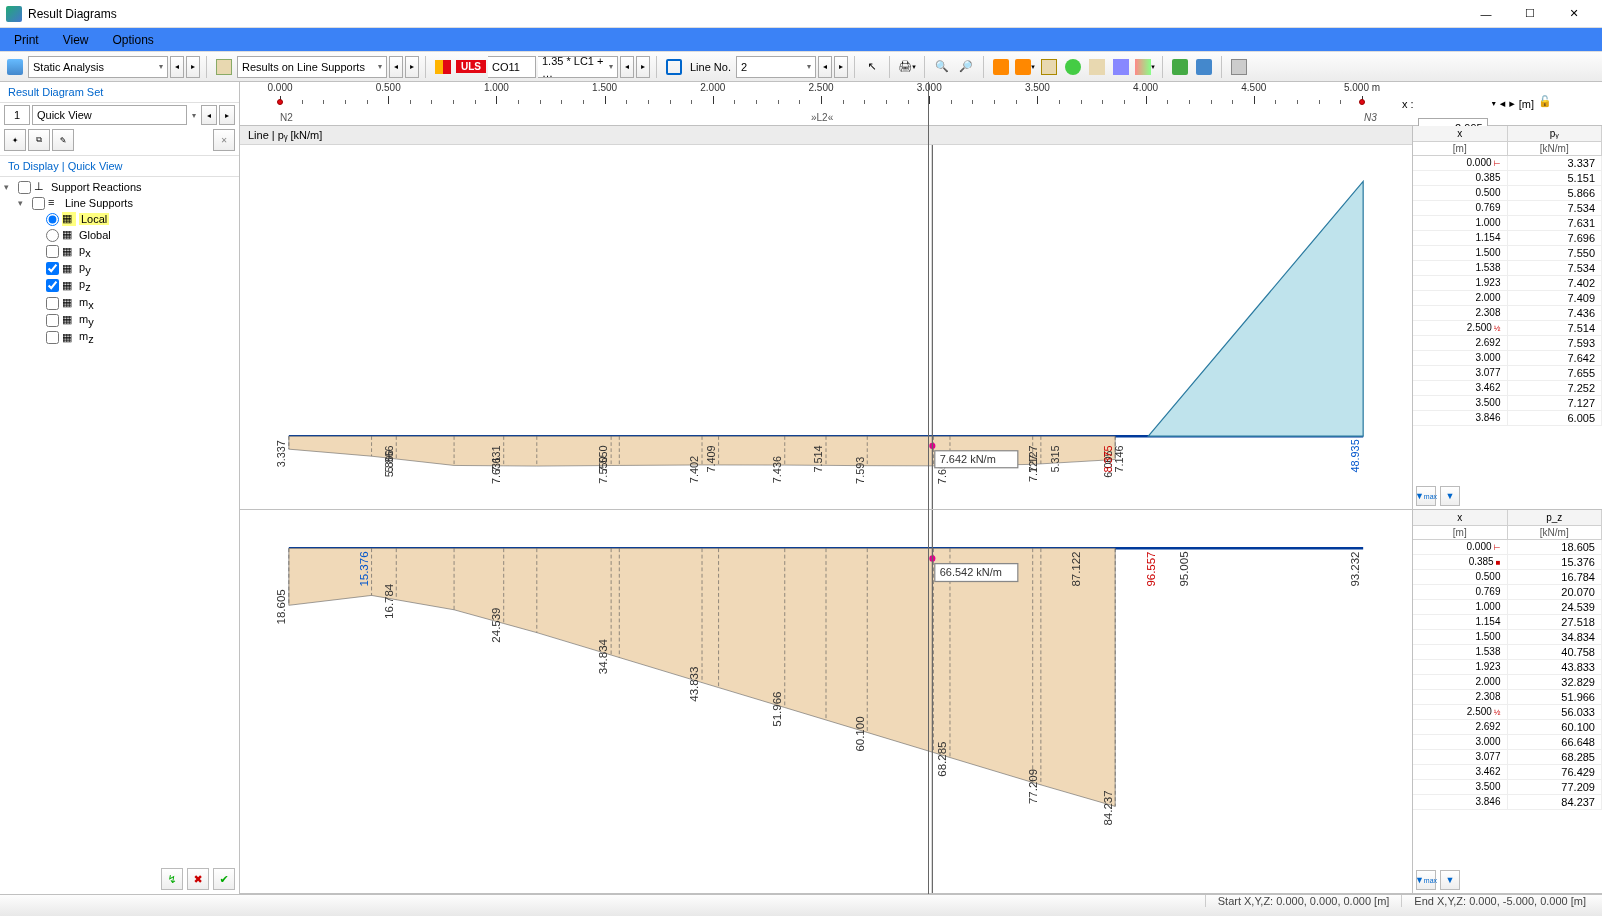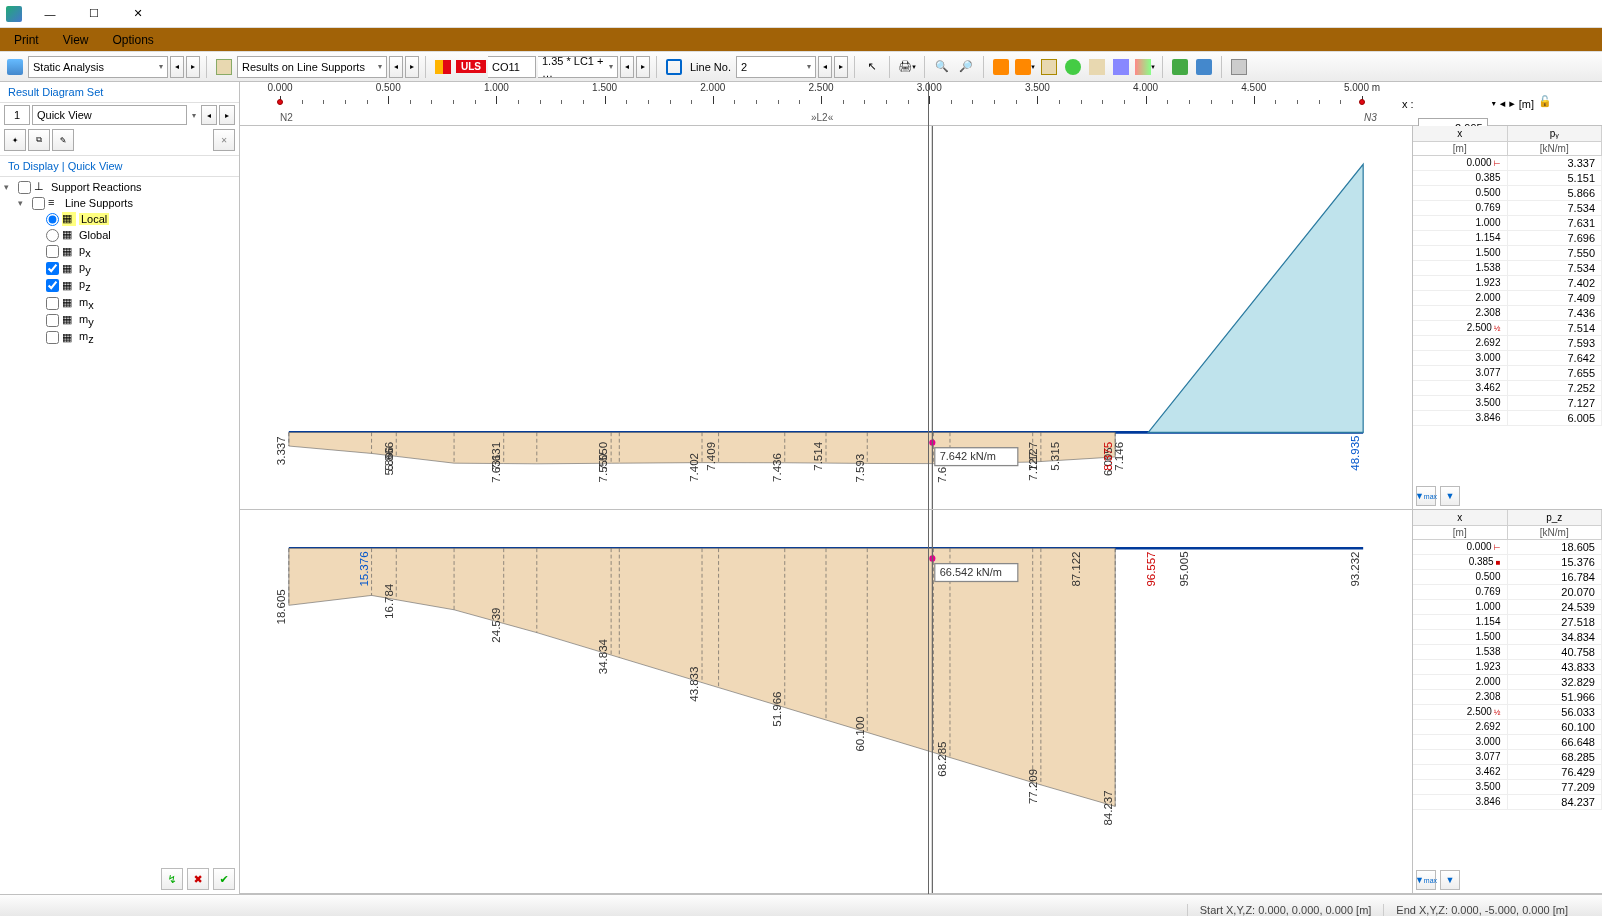--- a/index.html
+++ b/index.html
@@ -2,21 +2,21 @@
 <html><head>
 <meta charset="utf-8">
 <style>
 * { box-sizing: border-box; margin: 0; padding: 0; font-family: "Segoe UI", Tahoma, sans-serif; font-size: 11px; }
 body { background: #f0f0f0; width: 1602px; height: 916px; overflow: hidden; display: flex; flex-direction: column; }
 .titlebar { height: 28px; background: #fff; display: flex; align-items: center; padding: 0 6px; border-bottom: 1px solid #ddd; }
 .titlebar .app-icon { width: 16px; height: 16px; background: linear-gradient(135deg,#2a7,#47c); border-radius:2px; margin-right:6px;}
 .titlebar .title { flex: 1; font-size: 12px; }
 .titlebar .win-btns { display: flex; gap: 0; }
 .titlebar .win-btn { width: 44px; height: 28px; display:flex;align-items:center;justify-content:center; cursor:pointer;}
-.menubar { height: 24px; background: #a16207; display: flex; align-items: center; padding: 0 8px; gap: 12px; border-bottom: 1px solid #ddd;}
+.menubar { height: 24px; background: #3b82f6; display: flex; align-items: center; padding: 0 8px; gap: 12px; border-bottom: 1px solid #ddd;}
 .menubar span { font-size: 12px; cursor:pointer; padding:2px 6px;}
 .toolbar { height: 30px; background: linear-gradient(#fdfdfd,#ececec); border-bottom: 1px solid #c0c0c0; display:flex; align-items:center; padding:0 4px; gap:2px;}
 .toolbar .sep { width:1px; height:22px; background:#c5c5c5; margin:0 4px;}
 .toolbar .combo { height:22px; border:1px solid #aaa; background:#fff; display:flex; align-items:center; padding:0 4px; font-size:11px;}
 .toolbar .combo .dd { margin-left:auto; font-size:8px; color:#666;}
 .toolbar .mini-btn { width:14px; height:22px; border:1px solid #aaa; background:linear-gradient(#fff,#eee); display:flex;align-items:center;justify-content:center; font-size:8px; cursor:pointer;}
 .toolbar .icon-btn { width:22px; height:22px; display:flex;align-items:center;justify-content:center; border:1px solid transparent; cursor:pointer;}
 .badge-uls { background:#e20613; color:#fff; font-weight:bold; padding:1px 5px; font-size:10px;}
 .ic { width:16px; height:16px; display:inline-block; }
 .main { flex:1; display:flex; overflow:hidden;}
@@ -58,32 +58,33 @@
 .tbl-head div{ flex:1; text-align:center; padding:2px 0; font-size:10px; border-right:1px solid #d0d0d0;}
 .tbl-sub{ display:flex; border-bottom:1px solid #d0d0d0;}
 .tbl-sub div{flex:1;text-align:center;font-size:10px;color:#555;padding:1px 0;border-right:1px solid #d0d0d0;}
 .tbl-body{ flex:1; overflow:auto;}
 .tbl-row{ display:flex; border-bottom:1px solid #eee;justify-content:flex-end;}
 .tbl-row div{ flex:1; text-align:right; padding:1px 6px; font-size:10px; border-right:1px solid #eee; position:relative;}
 .tbl-row .mark{ color:#c00; font-size:8px; padding-left:2px;}
 .tbl-row .bar{ position:absolute; left:2px; top:2px; bottom:2px; background:#ffb0b0; z-index:-1;}
 .tbl-filter{ padding:3px; display:flex; gap:4px;}
 .tbl-filter .fb{ width:20px;height:20px;border:1px solid #bbb;background:linear-gradient(#fff,#eee);cursor:pointer;display:flex;align-items:center;justify-content:center;font-size:9px;}
-.statusbar{ height:22px; background:linear-gradient(#fdfdfd,#e8e8e8); border-top:1px solid #c0c0c0; display:flex; align-items:flex-end; padding:0 22px; font-size:11px; color:#444;}
+.statusbar{ height:22px; background:linear-gradient(#fdfdfd,#e8e8e8); border-top:1px solid #c0c0c0; display:flex; align-items:flex-start; padding:0 4px; font-size:11px; color:#444;}
 .statusbar .cell{ padding:0 12px; border-left:1px solid #ccc;}
 .statusbar .spacer{flex:1;}
 svg text.vtxt{ font-size:9px; fill:#333;}
 svg text.vtxt.blue{fill:#0055cc;}
 svg text.vtxt.red{fill:#c00;}
 </style>
 </head>
 <body>
 
 <div class="titlebar">
   <div class="app-icon"></div>
+  <div class="title">Result Diagrams</div>
   <div class="win-btns">
     <div class="win-btn">—</div>
     <div class="win-btn">☐</div>
     <div class="win-btn">✕</div>
   </div>
 </div>
 
 <div class="menubar">
   <span>Print</span>
   <span>View</span>
@@ -350,20 +351,21 @@
         <div class="nav-btn">▸</div>
         <span>[m]</span>
         <span class="lock">🔓</span>
       </div>
     </div>
 
     <div class="diagram-area">
       <div class="diagrams">
 
         <div class="diag-block">
+          <div class="diag-title">Line | pᵧ [kN/m]</div>
           <div class="diag-canvas">
             <svg id="svg1" width="100%" height="100%" viewBox="0 0 960 300" preserveAspectRatio="none">
                 <line x1="40" x2="920" y1="240" y2="240" stroke="#003a9b" stroke-width="2"></line>
                 <path d="M40,240 L40,250.6784 L107.76,256.4832 L128,258.7712 L175.344,264.1088 L216,264.4192 L243.10399999999998,264.6272 L304,264.16 L310.688,264.1088 L378.448,263.6864 L392,263.7088 L446.20799999999997,263.7952 L480,264.0448 L513.7919999999999,264.2976 L568,264.4544 L581.5519999999999,264.496 L649.312,263.20640000000003 L656,262.8064 L716.896,259.216 L716.896,240 Z" fill="#f0d9b8" stroke="#666" stroke-width="0.5"></path>
                 <line x1="40" x2="40" y1="240" y2="250.6784" stroke="#555" stroke-width="0.5" stroke-dasharray="3 2"></line>
                 <line x1="107.76" x2="107.76" y1="240" y2="256.4832" stroke="#555" stroke-width="0.5" stroke-dasharray="3 2"></line>
                 <line x1="128" x2="128" y1="240" y2="258.7712" stroke="#555" stroke-width="0.5" stroke-dasharray="3 2"></line>
                 <line x1="175.344" x2="175.344" y1="240" y2="264.1088" stroke="#555" stroke-width="0.5" stroke-dasharray="3 2"></line>
                 <line x1="216" x2="216" y1="240" y2="264.4192" stroke="#555" stroke-width="0.5" stroke-dasharray="3 2"></line>
                 <line x1="243.10399999999998" x2="243.10399999999998" y1="240" y2="264.6272" stroke="#555" stroke-width="0.5" stroke-dasharray="3 2"></line>

